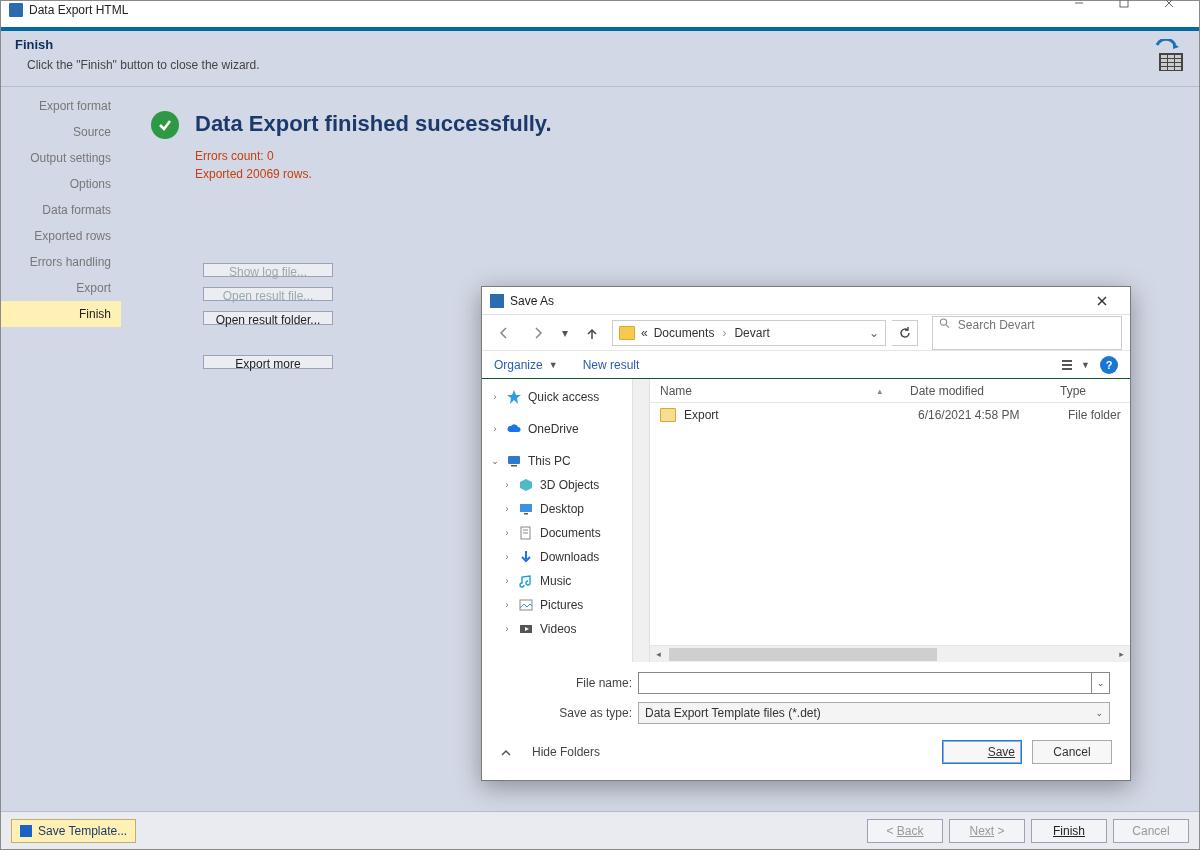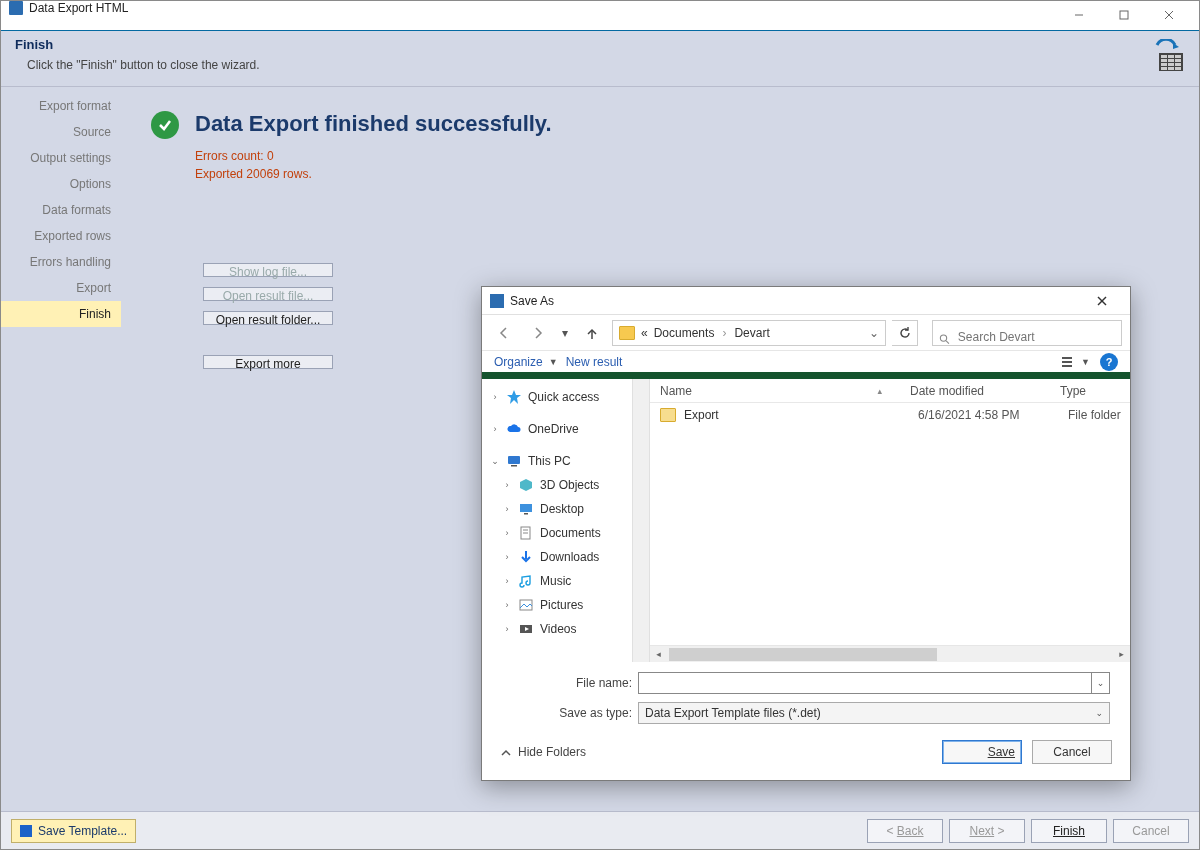--- a/index.html
+++ b/index.html
@@ -1,21 +1,21 @@
 <!DOCTYPE html>
 <html><head>
 <meta charset="utf-8">
 <style>
   * { box-sizing: border-box; }
   html, body { margin: 0; padding: 0; font-family: "Segoe UI", Tahoma, sans-serif; font-size: 12px; color: #333; background: #fff; }
   body { width: 1200px; height: 850px; overflow: hidden; position: relative; background: #cfcfd4; }
 
   
   .window { position: absolute; inset: 0; background: #e8eaf0; border: 1px solid #8a8a8a; display: flex; flex-direction: column; }
-  .titlebar { height: 30px; background: #fff; display: flex; align-items: flex-start; padding: 0 8px; border-bottom: 1px solid #0369a1; }
+  .titlebar { height: 30px; background: #fff; display: flex; align-items: flex-end; padding: 10px 8px; border-bottom: 4px solid #0369a1; }
   .titlebar .ticon { width: 14px; height: 14px; background: #2b6cb0; margin-right: 6px; border-radius: 1px; display:inline-block; }
   .titlebar .ttext { flex: 1; font-size: 12px; color: #222; }
   .tbtns { display:flex; gap: 1px; }
   .tbtn { width: 44px; height: 28px; display:flex; align-items:center; justify-content:center; color:#666; }
   .tbtn svg { width: 12px; height: 12px; }
 
   .header { background:#d3d8e6; padding: 6px 14px 14px; border-bottom: 1px solid #b8bccd; position:relative; }
   .header .htitle { font-weight: bold; color:#0f2c5c; font-size:13px; }
   .header .hsub { color:#444; margin-top: 6px; margin-left: 12px; font-size: 12px; }
   .header .hicon { position:absolute; right: 14px; top: 8px; width: 36px; height: 36px; }
@@ -56,25 +56,25 @@
   .nav-arrow { width:28px; height:28px; display:flex; align-items:center; justify-content:center; color:#888; border-radius:3px; }
   .nav-arrow svg { width:14px; height:14px; }
   .addr { flex:1; height:26px; border:1px solid #ccc; display:flex; align-items:center; padding:0 6px; gap:6px; color:#333; }
   .addr .folder-glyph { width:16px; height:14px; background:#f7c94f; border:1px solid #d8ab2f; border-radius:1px; }
   .addr .crumb { cursor:pointer; }
   .addr .sep { color:#999; padding:0 2px; }
   .addr .spacer2 { flex:1; }
   .addr .chev { color:#666; }
   .refresh-btn { width:26px; height:26px; border:1px solid #ccc; border-left:none; display:flex; align-items:center; justify-content:center; }
   .refresh-btn svg { width:14px; height:14px; color:#444; }
-  .search { width:190px; height:26px; border:1px solid #ccc; margin-left:8px; display:flex; align-items:flex-end; padding:0 6px; color:#888; gap:6px; }
+  .search { width:190px; height:34px; border:1px solid #ccc; margin-left:8px; display:flex; align-items:flex-start; padding:0 6px; color:#888; gap:6px; }
   .search svg { width:12px; height:12px; }
   .search input { border:none; outline:none; font:inherit; width:100%; color:#333; background:transparent; }
 
-  .dlg-tools { height:28px; display:flex; align-items:center; padding: 0 12px; gap:8px; border-bottom:7px solid #14532d; color:#2a5db0; }
+  .dlg-tools { height:28px; display:flex; align-items:center; padding: 0 12px; gap:25px; border-bottom:1px solid #14532d; color:#2a5db0; }
   .tool-link { display:flex; align-items:center; gap:4px; cursor:pointer; }
   .tool-link .dd { font-size:9px; margin-left:2px; color:#555; }
   .dlg-tools .right { margin-left:auto; display:flex; gap:10px; align-items:center; }
   .view-btn { display:flex; align-items:center; gap:4px; color:#555; }
   .help-btn { width:18px; height:18px; background:#1976d2; color:#fff; border-radius:50%; display:flex; align-items:center; justify-content:center; font-weight:bold; font-size:11px; }
 
   .dlg-body { flex:1; display:flex; overflow:hidden; }
   .tree { width:150px; background:#fff; overflow:hidden; padding:6px 0; }
   .tnode { display:flex; align-items:center; gap:6px; height:24px; padding-left:8px; cursor:pointer; }
   .tnode .arrow { width:10px; display:flex; justify-content:center; color:#666; font-size:9px; }
@@ -106,21 +106,21 @@
   .hscroll { position:relative; }
 
   .dlg-fields { padding: 10px 20px 6px 70px; display:grid; grid-template-columns: 80px 1fr; row-gap:8px; column-gap:6px; align-items:center; }
   .dlg-fields label { text-align:right; color:#444; }
   .dlg-fields .fname-input { height:22px; border:1px solid #888; padding:0 4px; background:#fff; font:inherit; }
   .dlg-fields .combo { height:22px; border:1px solid #aaa; background:#f4f4f4; display:flex; align-items:center; padding:0 6px; justify-content:space-between; }
   .dlg-fields .combo .cv { color:#333; }
   .dlg-fields .combo .carrow { font-size:9px; color:#555; }
 
   .dlg-footer { display:flex; align-items:center; padding: 10px 18px 16px; gap: 10px; }
-  .hide-folders { display:flex; align-items:flex-end; gap:6px; color:#444; cursor:pointer; }
+  .hide-folders { display:flex; align-items:flex-end; gap:20px; color:#444; cursor:pointer; }
   .hide-folders svg { width:12px; height:12px; }
   .dlg-footer .sp { flex:1; }
   .dlg-btn { width:80px; height:24px; border:1px solid #aaa; background:#f7f7f7; color:#333; font:inherit; cursor:pointer; }
   .dlg-btn.default { border:1px solid #2f78d0; box-shadow: inset 0 0 0 1px #7fb2ea; text-align: right; }
   .dlg-btn .ul { text-decoration:underline; }
 </style>
 </head>
 <body>
 
 <div class="window">

